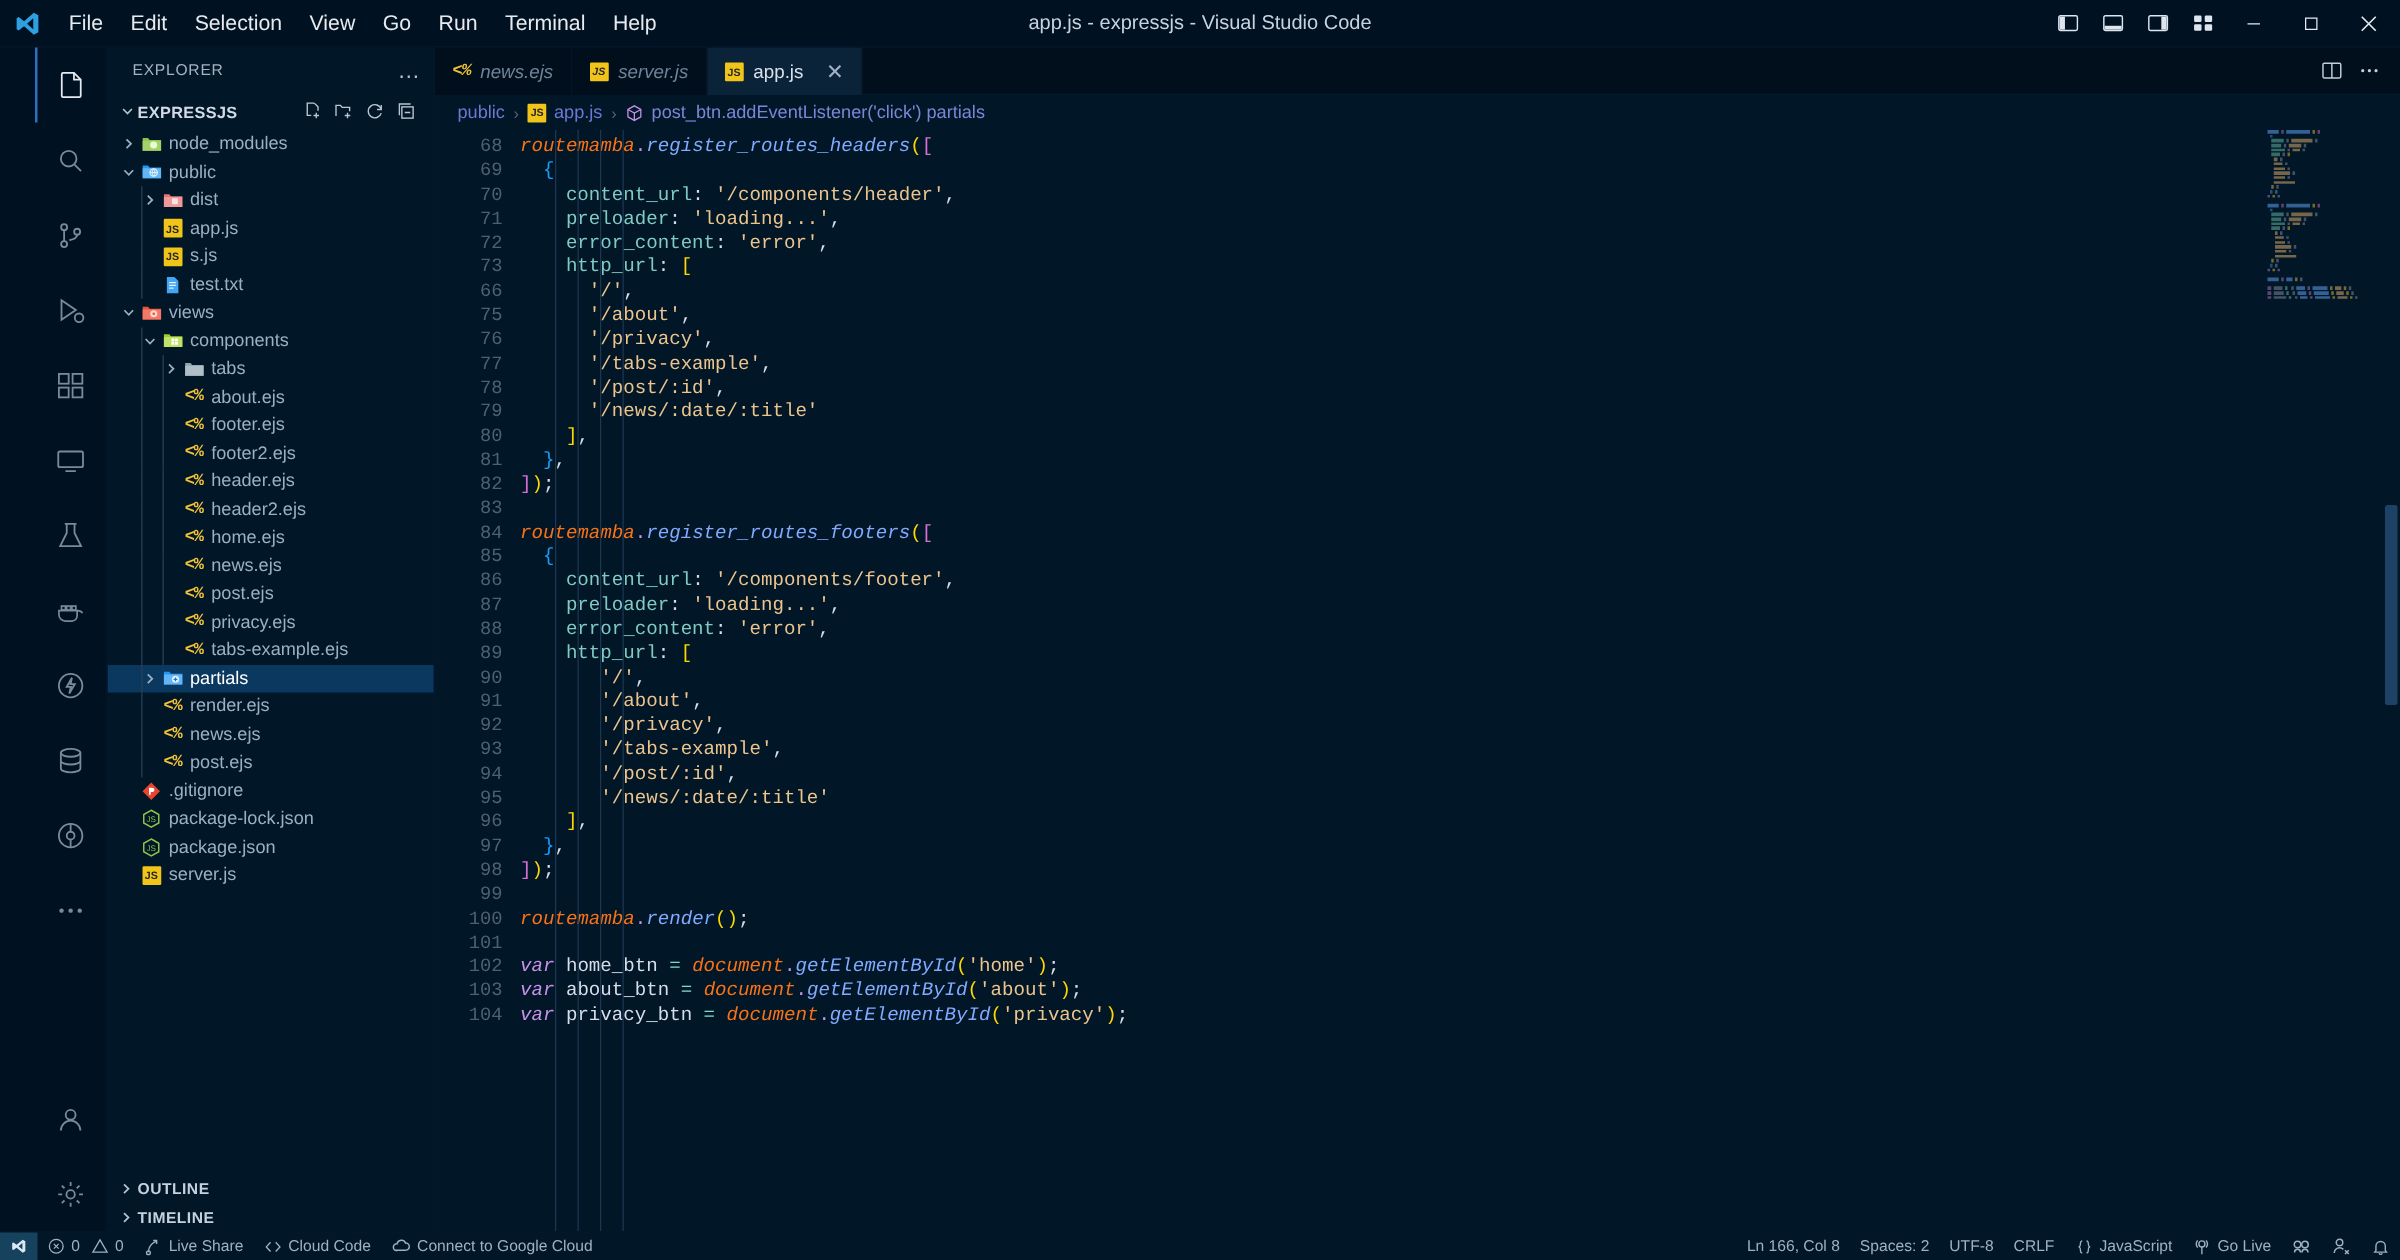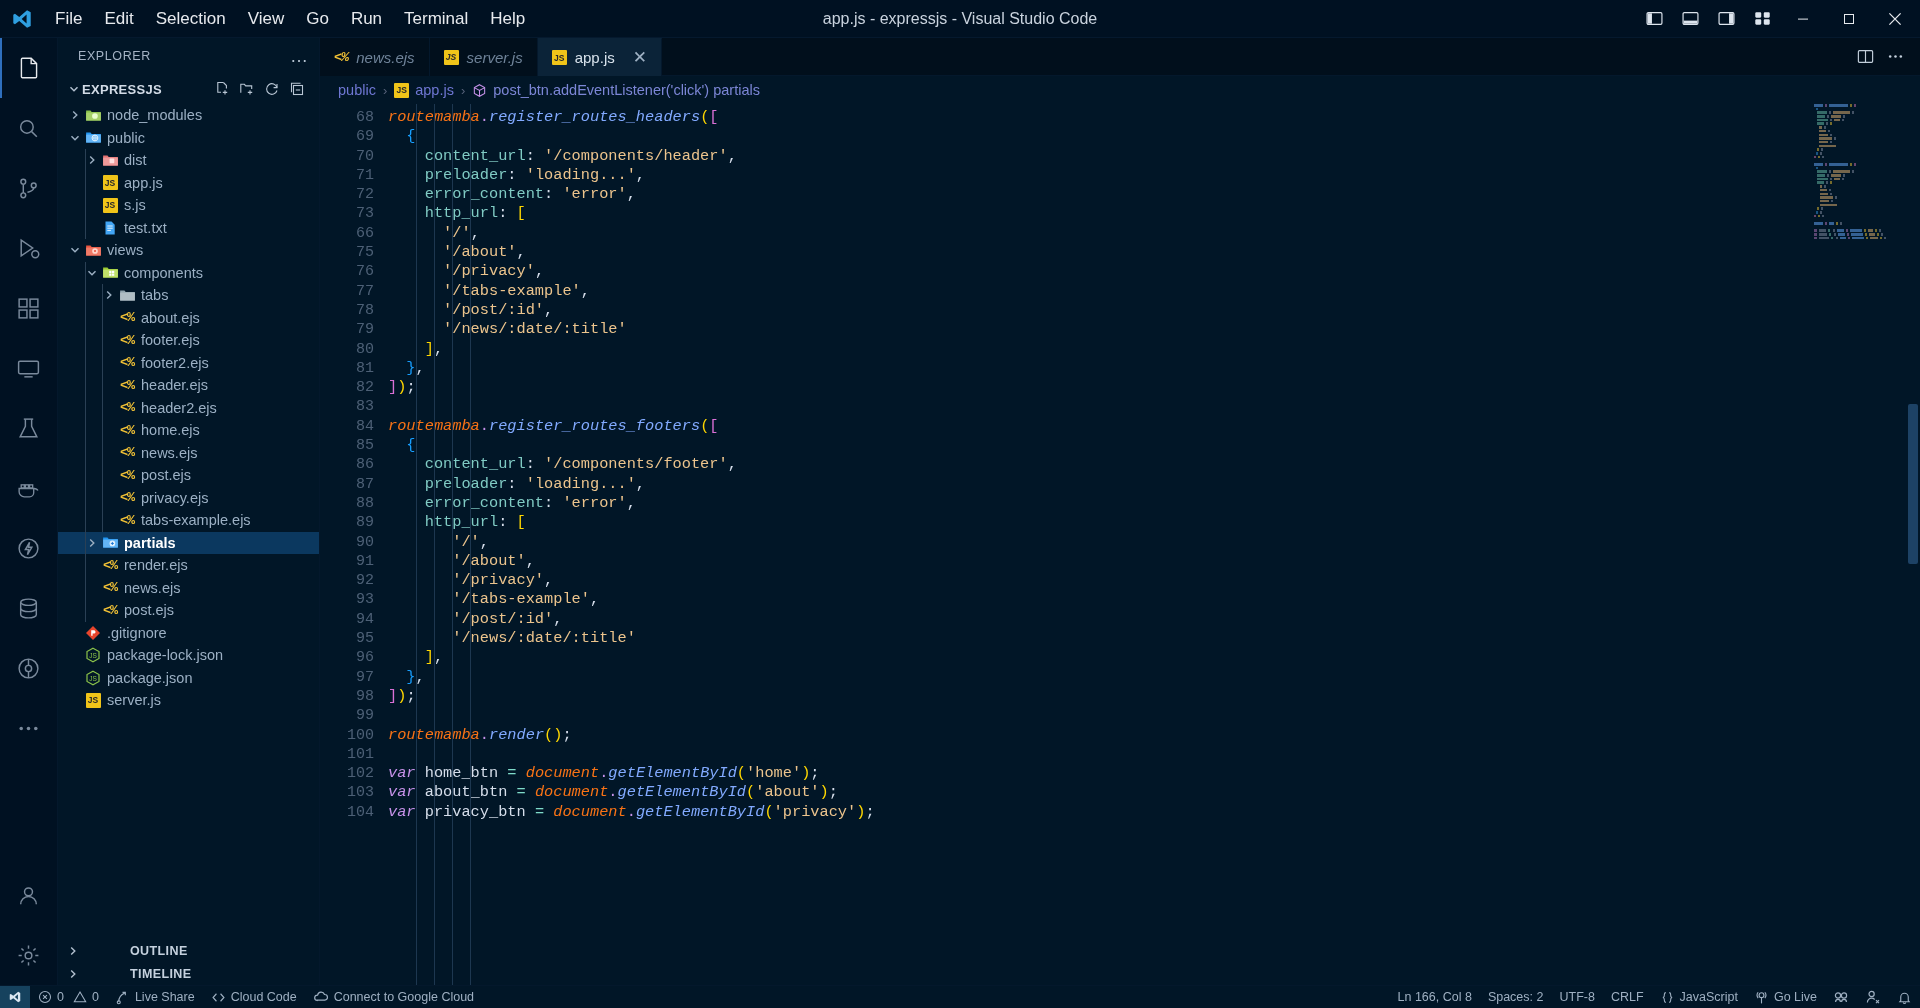--- a/index.html
+++ b/index.html
@@ -28,21 +28,21 @@
   }
   .win-title {
     position: absolute; left: 0; right: 0; text-align: center;
     font-size: 16px; color: #c9d3de; pointer-events: none;
   }
   .title-right { margin-left: auto; display: flex; align-items: center; height: 38px; padding-right: 2px; z-index: 2;}
   .layout-btn { width: 36px; height: 38px; display:flex; align-items:center; justify-content:center; }
   .win-btn { width: 46px; height: 38px; display:flex; align-items:center; justify-content:center; }
 
   
-  .body { flex: 1 1 auto; display: flex; min-height: 0; }
+  .body { flex: 1 1 auto; display: flex; min-height: 0; margin-left: 28px; }
 
   
   .activitybar {
     width: 58px; flex: 0 0 58px; background: #001122;
     display: flex; flex-direction: column; align-items: center;
     border-right: 1px solid #04182c;
   }
   .act-item {
     width: 58px; height: 60px; display: flex; align-items: center; justify-content: center;
     position: relative; color: #7a8a9c; cursor: pointer;
@@ -69,37 +69,37 @@
     font-size: 13px; font-weight: bold; color: #d2dbe6; letter-spacing: .3px;
   }
   .sb-section .twisty { width: 16px; display:flex; align-items:center; justify-content:center; color:#b3c1d0; }
   .sb-actions { margin-left: auto; display: flex; gap: 9px; padding-right: 6px; }
   .sb-actions span { color: #b9c6d4; display:flex; align-items:center; cursor:pointer;}
   .tree { flex: 1 1 auto; overflow: hidden; }
   .row {
     height: 22.5px; display: flex; align-items: center; font-size: 14.5px;
     color: #9cb0c4; white-space: nowrap; cursor: pointer; position: relative;
   }
-  .row.selected { background: #0b385f; color: #ffffff; font-weight: 700; }
+  .row.selected { background: #0b385f; color: #ffffff; font-weight: 400; }
   .row .twisty { width: 17px; flex: 0 0 17px; display:flex; align-items:center; justify-content:center; color:#9db0c3; font-size: 11px;}
   .row .ficon { width: 20px; flex: 0 0 20px; display:flex; align-items:center; justify-content:center; margin-right: 4px;}
   .row .lbl { overflow: hidden; text-overflow: ellipsis; }
   .ejs-icon { color: #f2c236; font-size: 13.5px; font-weight: bold; font-family: "Liberation Mono", monospace; letter-spacing:-1px;}
   .js-icon {
     width: 15px; height: 15px; background: #f0c419; color: #27272a; font-size: 8.5px;
     font-weight: bold; display: flex; align-items: center; justify-content: center;
     font-family: "Liberation Sans", sans-serif; border-radius: 1px;
   }
   .indent-guide {
     position: absolute; top: 0; bottom: 0; width: 1px; background: #2a4055;
   }
   .sb-bottom { flex: 0 0 auto; }
   .sb-panel {
     height: 22.5px; display: flex; align-items: center; font-size: 12.5px;
-    font-weight: bold; letter-spacing: .4px; color: #c5d1de; padding-left: 6px; cursor:pointer;gap:48px;
+    font-weight: bold; letter-spacing: .4px; color: #c5d1de; padding-left: 6px; cursor:pointer;
   }
   .sb-panel .tw { width: 18px; display:flex;align-items:center;justify-content:center; color:#b3c1d0; }
 
   
   .editor { flex: 1 1 auto; display: flex; flex-direction: column; min-width: 0; background: #011627; }
   .tabsrow { height: 38px; flex: 0 0 38px; display: flex; background: #010f1c; border-bottom: 1px solid #04182c; }
   .tab {
     display: flex; align-items: center; gap: 8px; padding: 0 14px; height: 38px;
     font-size: 15px; color: #6f8399; background: #010f1c; border-right: 1px solid #04182c;
     font-style: italic; cursor: pointer; min-width: 0;

